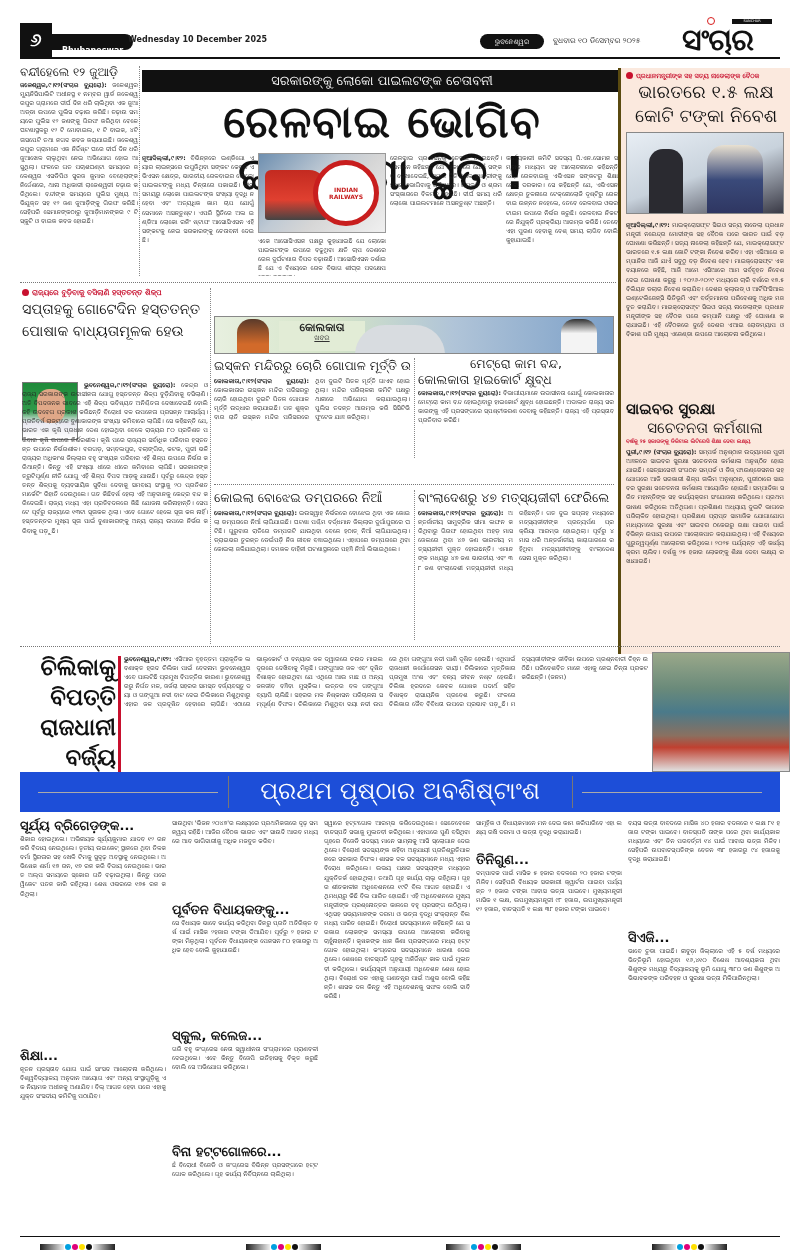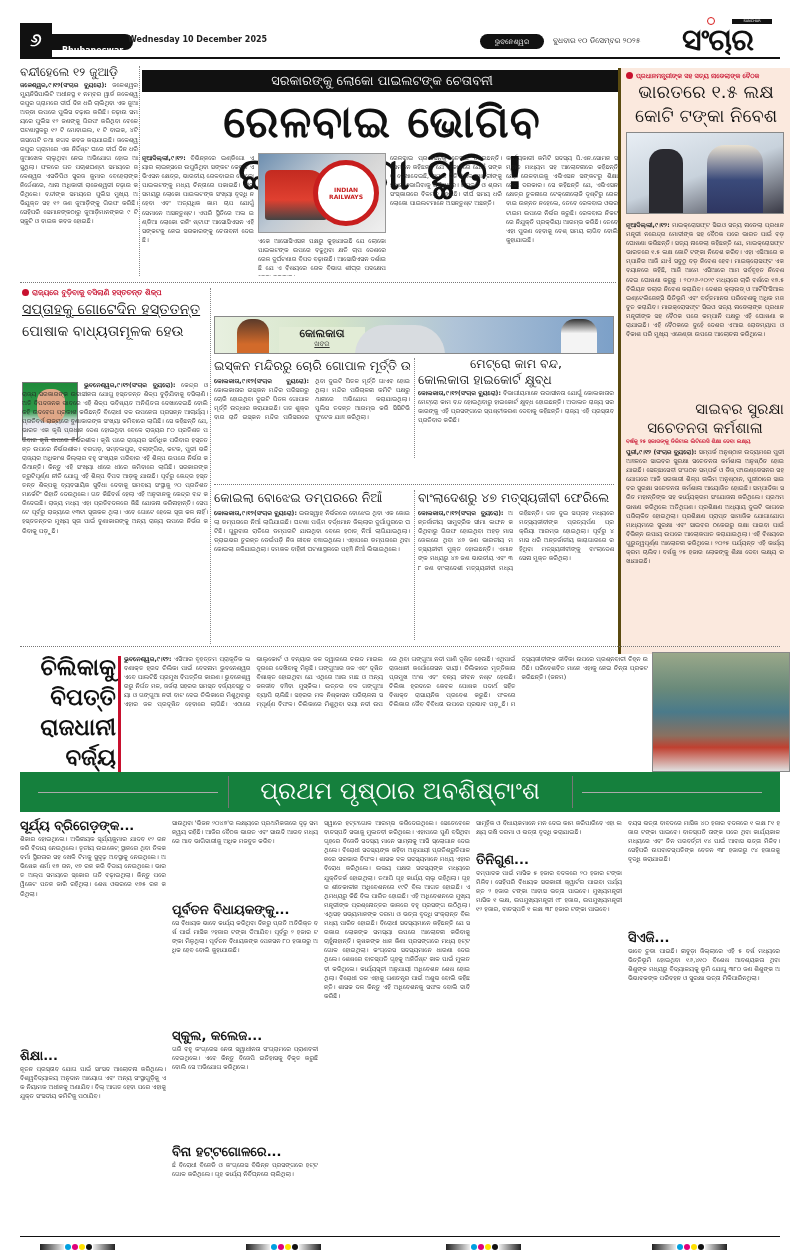--- a/index.html
+++ b/index.html
@@ -42,34 +42,34 @@
   .side-box { left: 618px; top: 68px; width: 172px; height: 586px; background: #fbe9de; border-left: 3px solid #5a4a10; }
   .side-img { left: 626px; top: 132px; width: 158px; height: 82px; background: linear-gradient(160deg, #e8eef4 0%, #c8d2dc 50%, #3a3a46 100%); border: 1px solid #888; overflow: hidden; }
   .side-img .p1 { position: absolute; left: 22px; top: 16px; width: 34px; height: 66px; background: #2a2a30; border-radius: 14px 14px 0 0; }
   .side-img .p2 { position: absolute; left: 80px; top: 12px; width: 56px; height: 70px; background: linear-gradient(180deg,#e8e0d0 0%, #3a4a7a 50%, #2e3560 100%); border-radius: 18px 18px 0 0; }
 
   
   .kolkata-strip { left: 214px; top: 316px; width: 400px; height: 38px; background: linear-gradient(90deg, #e8f0e0 0%, #d4e4c8 30%, #b0c4d8 60%, #7ca0c8 100%); border: 1px solid #888; overflow: hidden; }
   .kolkata-strip .man { position: absolute; left: 22px; top: 2px; width: 32px; height: 36px; background: linear-gradient(180deg,#5a3a2a 0%, #d26a2a 70%); border-radius: 14px 14px 0 0; }
   .kolkata-strip .dome { position: absolute; left: 140px; top: 8px; width: 90px; height: 30px; background: #d8dce0; border-radius: 45px 45px 0 0; }
   .kolkata-strip .woman { position: absolute; right: 16px; top: 2px; width: 36px; height: 36px; background: linear-gradient(180deg,#333 0%, #f4f4f4 40%); border-radius: 14px 14px 0 0; }
-  .kolkata-label { position: absolute; left: 64px; top: 4px; width: 86px; height: 30px; background: #e2ecd6; text-align: center; margin-top: 6px; }
+  .kolkata-label { position: absolute; left: 64px; top: 4px; width: 86px; height: 30px; background: #e2ecd6; text-align: center; }
   .kolkata-label .t1 { font-size: 11px; font-weight: bold; color: #222; }
   .kolkata-label .t2 { font-size: 7px; color: #333; text-decoration: underline; }
 
   .portrait { left: 22px; top: 382px; width: 56px; height: 58px; background: linear-gradient(180deg, #1f8a3a 0%, #2f9a4a 50%, #e8e8f0 70%, #ffffff 100%); border: 1px solid #777; overflow: hidden; }
   .portrait .face { position: absolute; left: 14px; top: 6px; width: 28px; height: 34px; background: #e0a888; border-radius: 12px; }
 
   
   .chilika-hl { left: 20px; top: 652px; width: 96px; text-align: right; font-size: 23px; font-weight: bold; line-height: 30px; }
   .red-bar { left: 118px; top: 656px; width: 3px; height: 118px; background: #c8102e; }
   .lake-img { left: 652px; top: 652px; width: 138px; height: 120px; background: linear-gradient(180deg, #9aa88a 0%, #6a8a7a 30%, #4a7a8a 50%, #8a7060 70%, #c04030 80%, #e0e0e0 100%); border: 1px solid #888; overflow: hidden; }
 
   
-  .cont-banner { left: 20px; top: 772px; width: 760px; height: 40px; background: #15803d; }
+  .cont-banner { left: 20px; top: 772px; width: 760px; height: 40px; background: #1d4ed8; }
   .cont-banner .line { position: absolute; top: 20px; height: 1px; background: #aaa; }
   .cont-banner .title { position: absolute; left: 0; width: 100%; top: 5px; text-align: center; color: #fff; font-size: 24px; }
   .cont-banner .sep { position: absolute; top: 4px; width: 1px; height: 32px; background: #777; }
 
   .sec-hl { font-size: 13px; font-weight: bold; color: #111; white-space: nowrap; }
 
   .footer-rule { left: 20px; top: 1236px; width: 760px; height: 1px; background: #111; }
   .reg { top: 1243px; height: 8px; display: flex; align-items: center; gap: 1px; }
   .reg .g { width: 24px; height: 6px; background: linear-gradient(90deg,#222,#eee); }
   .reg .c { width: 6px; height: 6px; border-radius: 50%; }
@@ -125,32 +125,32 @@
 </div>
 <div class="abs side-img">
   <div class="p1"></div>
   <div class="p2"></div>
 </div>
 <div class="abs txt" style="left:626px;top:220px;width:158px;height:178px;">
   <span class="lead">ନୂଆଦିଲ୍ଲୀ,୯।୧୨:</span>
   <span>ମାଇକ୍ରୋସଫ୍ଟ ସିଇଓ ସତ୍ୟ ନାଡେଲା ପ୍ରଧାନମନ୍ତ୍ରୀ ନରେନ୍ଦ୍ର ମୋଦୀଙ୍କ ସହ ବୈଠକ ପରେ ଭାରତ ପାଇଁ ବଡ଼ ଘୋଷଣା କରିଛନ୍ତି। ସତ୍ୟ ନାଡେଲା କହିଛନ୍ତି ଯେ, ମାଇକ୍ରୋସଫ୍ଟ ଭାରତରେ ୧.୫ ଲକ୍ଷ କୋଟି ଟଙ୍କା ନିବେଶ କରିବ। ଏହା ଏସିଆରେ କମ୍ପାନିର ଆଜି ଯାଏଁ ସବୁଠୁ ବଡ଼ ନିବେଶ ହେବ। ମାଇକ୍ରୋସଫ୍ଟ ଏକ ବୟାନରେ କହିଛି, ଆଜି ଆମେ ଏସିଆରେ ଆମ ସର୍ବବୃହତ ନିବେଶ ଦେଇ ଘୋଷଣା କରୁଛୁ । ୨୦୨୬-୨୦୨୯ ମଧ୍ୟରେ ଚାରି ବର୍ଷରେ ୧୭.୫ ବିଲିୟନ ଡଲାର ନିବେଶ କରାଯିବ। ଦେଶର କ୍ଲାଉଡ୍ ଓ ଆର୍ଟିଫିସିଆଲ ଇଣ୍ଟେଲିଜେନ୍ସି ଭିତିଭୂମି ଏବଂ ବର୍ତ୍ତମାନର ପରିବେଶକୁ ଅଧିକ ମଜବୁତ କରାଯିବ। ମାଇକ୍ରୋସଫ୍ଟ ସିଇଓ ସତ୍ୟ ନାଡେଲାଙ୍କ ପ୍ରଧାନମନ୍ତ୍ରୀଙ୍କ ସହ ବୈଠକ ପରେ କମ୍ପାନି ପକ୍ଷରୁ ଏହି ଘୋଷଣା କରାଯାଇଛି। ଏହି ବୈଠକରେ ଦୁହେଁ ଦେଶର ଏଆଇ ରୋଡମ୍ୟାପ ଓ ବିକାଶ ପରି ମୁଖ୍ୟ ଏଜେଣ୍ଡା ଉପରେ ଆଲୋଚନା କରିଥିଲେ।</span>
 </div>
 <div class="abs" style="left:626px;top:400px;width:158px;">
-  <div class="hl" style="font-size:15px;line-height:19px;font-weight:normal;text-align:right;">ସାଇବର ସୁରକ୍ଷା</div>
+  <div class="hl" style="font-size:15px;line-height:19px;font-weight:bold;text-align:left;">ସାଇବର ସୁରକ୍ଷା</div>
   <div class="hl" style="font-size:15px;line-height:19px;font-weight:normal;text-align:center;">ସଚେତନତା କର୍ମଶାଳା</div>
   <div class="kicker" style="font-size:5.5px;overflow:hidden;">ବର୍ଷକୁ ୨୫ ହଜାରଙ୍କୁ ଡିଜିଟାଲ ଲିଟିରେସି ଶିକ୍ଷା ଦେବା ଲକ୍ଷ୍ୟ</div>
   <div class="txt" style="height:200px;margin-top:2px;">
     <span class="lead">ପୁରୀ,୯।୧୨ (ସଂଚାର ବ୍ୟୁରୋ):</span>
     <span>ସମ୍ପର୍କ ଅନୁଷ୍ଠାନ ଉଦ୍ୟମରେ ପୁରୀ ଅଞ୍ଚଳରେ ସାଇବର ସୁରକ୍ଷା ସଚେତନତା କର୍ମଶାଳା ଅନୁଷ୍ଠିତ ହୋଇଯାଇଛି। ସେଚ୍ଛାସେବୀ ସଂଗଠନ ସମ୍ପର୍କ ଓ ଡିଜ୍ ଫାଉଣ୍ଡେସନର ସହଯୋଗରେ ଆଜି ସରକାରୀ ଶିଳ୍ପ ତାଲିମ ଅନୁଷ୍ଠାନ, ପୁରୀଠାରେ ସାଇବର ସୁରକ୍ଷା ସଚେତନତା କର୍ମଶାଳା ଆୟୋଜିତ ହୋଇଛି। ସମ୍ପାଦିକା ସରିତ ମହାନ୍ତିଙ୍କ ସହ କାର୍ଯ୍ୟକ୍ରମ ସଂଯୋଜନା କରିଥିଲେ। ପ୍ରଥମ ଭାଷଣ କରିଥିଲେ ଅତିଥିଗଣ। ପ୍ରଶିକ୍ଷଣ ଅଧ୍ୟାୟ ଦୁଇଟି ଭାଗରେ ପରିଚାଳିତ ହୋଇଥିଲା। ପ୍ରଶିକ୍ଷଣ ପ୍ରାପ୍ତ ସାମାଜିକ ଯୋଗାଯୋଗ ମାଧ୍ୟମରେ ସୁରକ୍ଷା ଏବଂ ସାଇବର ଠକେଇରୁ ରକ୍ଷା ପାଇବା ପାଇଁ ବିଭିନ୍ନ ଉପାୟ ଉପରେ ଆଲୋକପାତ କରାଯାଇଥିଲା। ଏହି ବିଷୟରେ ଗୁରୁତ୍ୱପୂର୍ଣ୍ଣ ଆଲୋଚନା କରିଥିଲେ। ୨୦୨୫ ପର୍ଯ୍ୟନ୍ତ ଏହି କାର୍ଯ୍ୟକ୍ରମ ଚାଲିବ। ବର୍ଷକୁ ୨୫ ହଜାର ଲୋକଙ୍କୁ ଶିକ୍ଷା ଦେବା ଲକ୍ଷ୍ୟ ରଖାଯାଇଛି।</span>
   </div>
 </div>
 
 <div class="abs" style="left:22px;top:288px;width:186px;">
   <div class="kicker"><span class="bullet"></span><span>ରାଜ୍ୟରେ ବୁଡ଼ିବାକୁ ବସିଲାଣି ହସ୍ତତନ୍ତ ଶିଳ୍ପ</span></div>
-  <div class="hl" style="font-size:14.5px;line-height:22px;font-weight:normal;text-decoration:underline;">ସପ୍ତାହକୁ ଗୋଟେଦିନ ହସ୍ତତନ୍ତ</div>
+  <div class="hl" style="font-size:14.5px;line-height:22px;font-weight:normal;">ସପ୍ତାହକୁ ଗୋଟେଦିନ ହସ୍ତତନ୍ତ</div>
   <div class="hl" style="font-size:14.5px;line-height:22px;font-weight:normal;">ପୋଷାକ ବାଧ୍ୟତାମୂଳକ ହେଉ</div>
 </div>
 <div class="abs portrait">
   <div class="face"></div>
 </div>
 <div class="abs txt" style="left:22px;top:380px;width:186px;height:264px;text-indent:62px;">
   <span class="lead">ଭୁବନେଶ୍ୱର,୯।୧୨(ସଂଚାର ବ୍ୟୁରୋ):</span>
   <span>କେନ୍ଦ୍ର ଓ ରାଜ୍ୟ ସରକାରଙ୍କ ଉଦାସୀନତା ଯୋଗୁ ହସ୍ତତନ୍ତ ଶିଳ୍ପ ବୁଡ଼ିଯିବାକୁ ବସିଲାଣି। ଅତି ବିପଦଜନକ ଭାବରେ ଏହି ଶିଳ୍ପ ଭବିଷ୍ୟତ ଅନିଶ୍ଚିତତା ଦେଖାଦେଇଛି ବୋଲି କହି ଉଦବେଗ ପ୍ରକାଶ କରିଛନ୍ତି ବିରୋଧୀ ଦଳ ଉପନେତା ପ୍ରସନ୍ନ ଆଚାର୍ଯ୍ୟ। ପ୍ରତିବର୍ଷ ରାଜ୍ୟରେ ବୁଣାକାରଙ୍କ ସଂଖ୍ୟା କମିବାରେ ଲାଗିଛି। ସେ କହିଛନ୍ତି ଯେ, ଭାରତ ଏକ କୃଷି ପ୍ରଧାନ ଦେଶ ହୋଇଥିବା ବେଳେ ରାଜ୍ୟର ୮୦ ପ୍ରତିଶତ ପରିବାର କୃଷି ଉପରେ ନିର୍ଭରଶୀଳ। କୃଷି ପରେ ରାଜ୍ୟର ସର୍ବାଧିକ ପରିବାର ହସ୍ତତନ୍ତ ଉପରେ ନିର୍ଭରଶୀଳ। ବରଗଡ଼, ସମ୍ବଲପୁର, ବଲାଙ୍ଗିର, କଟକ, ପୁରୀ ଭଳି ରାଜ୍ୟର ଅଧିକାଂଶ ଜିଲ୍ଲାର ବହୁ ସଂଖ୍ୟକ ପରିବାର ଏହି ଶିଳ୍ପ ଉପରେ ନିର୍ଭର କରିଥାନ୍ତି। କିନ୍ତୁ ଏହି ସଂଖ୍ୟା ଧୀରେ ଧୀରେ କମିବାରେ ଲାଗିଛି। ସରକାରଙ୍କ ତ୍ରୁଟିପୂର୍ଣ୍ଣ ନୀତି ଯୋଗୁ ଏହି ଶିଳ୍ପ ବିପଦ ଆଡ଼କୁ ଯାଉଛି। ପୂର୍ବରୁ କେନ୍ଦ୍ର ହସ୍ତତନ୍ତ ଶିଳ୍ପକୁ ବ୍ୟବସାୟିକ ସୁବିଧା ଦେବାକୁ ସମବାୟ ସଂସ୍ଥାକୁ ୨୦ ପ୍ରତିଶତ ମାର୍କେଟିଂ ରିହାତି ଦେଉଥିଲେ। ଗତ କିଛିବର୍ଷ ହେଲା ଏହି ଅନୁଦାନକୁ କେନ୍ଦ୍ର ବନ୍ଦ କରିଦେଇଛି। ରାଜ୍ୟ ମଧ୍ୟ ଏହା ପ୍ରତିବଦଳରେ କିଛି ଯୋଜନା କରିନାହାନ୍ତି। ସେପଟେ ପୂର୍ବରୁ ରାଜ୍ୟରେ ୧୩ଟା ସୂତାକଳ ଥିଲା। ଏବେ ଗୋଟେ ହେଲେ ସୂତା କଳ ନାହିଁ। ହସ୍ତତନ୍ତର ମୁଖ୍ୟ ସୂତା ପାଇଁ ବୁଣାକାରଙ୍କୁ ଅନ୍ୟ ରାଜ୍ୟ ଉପରେ ନିର୍ଭର କରିବାକୁ ପଡ଼ୁଛି।</span>
 </div>
 <div class="abs vline" style="left:210px;top:288px;height:356px;"></div>

